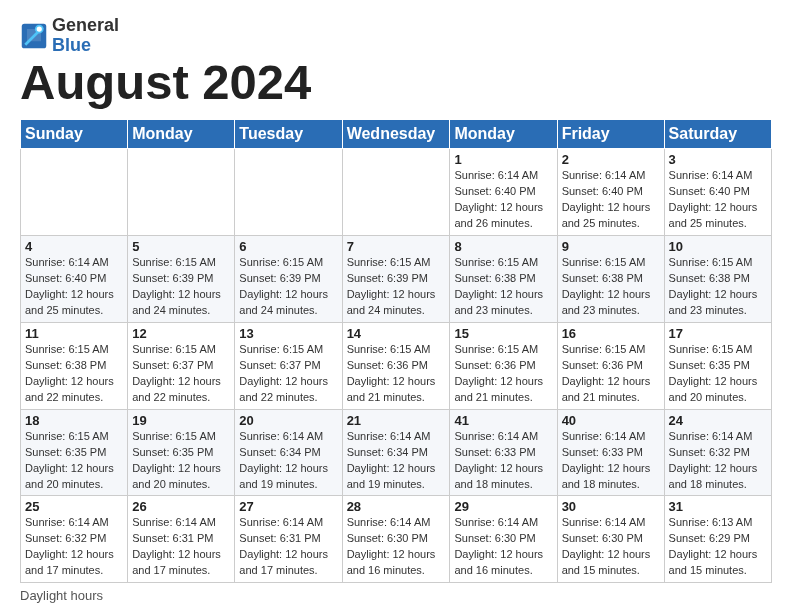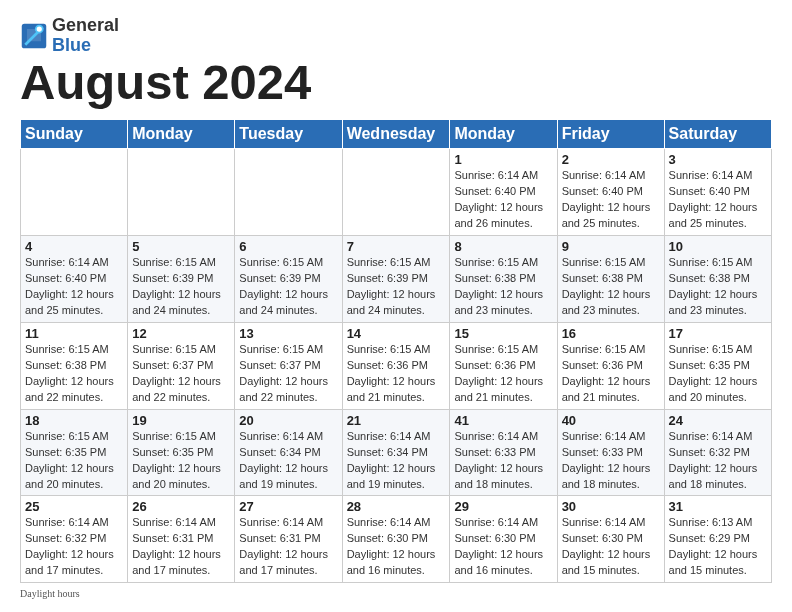--- a/index.html
+++ b/index.html
@@ -83,25 +83,24 @@
     }
     .day-info {
       color: #333;
       font-size: 11px;
       line-height: 1.45;
     }
     .empty-cell {
       background: #fff !important;
     }
     .footer-note {
-      font-size: 10px;
+      font-size: 13px;
       color: #555;
       margin-top: 5px;
       text-align: left;
-      font-family: Liberation Serif, serif;
     }
   </style>
 </head>
 <body>
 
 <div class="container">
   <div class="header">
     <div class="logo">
       <svg class="logo-icon" viewBox="0 0 32 32">
         <rect x="2" y="2" width="28" height="28" rx="3" fill="#2a6db5"></rect>

